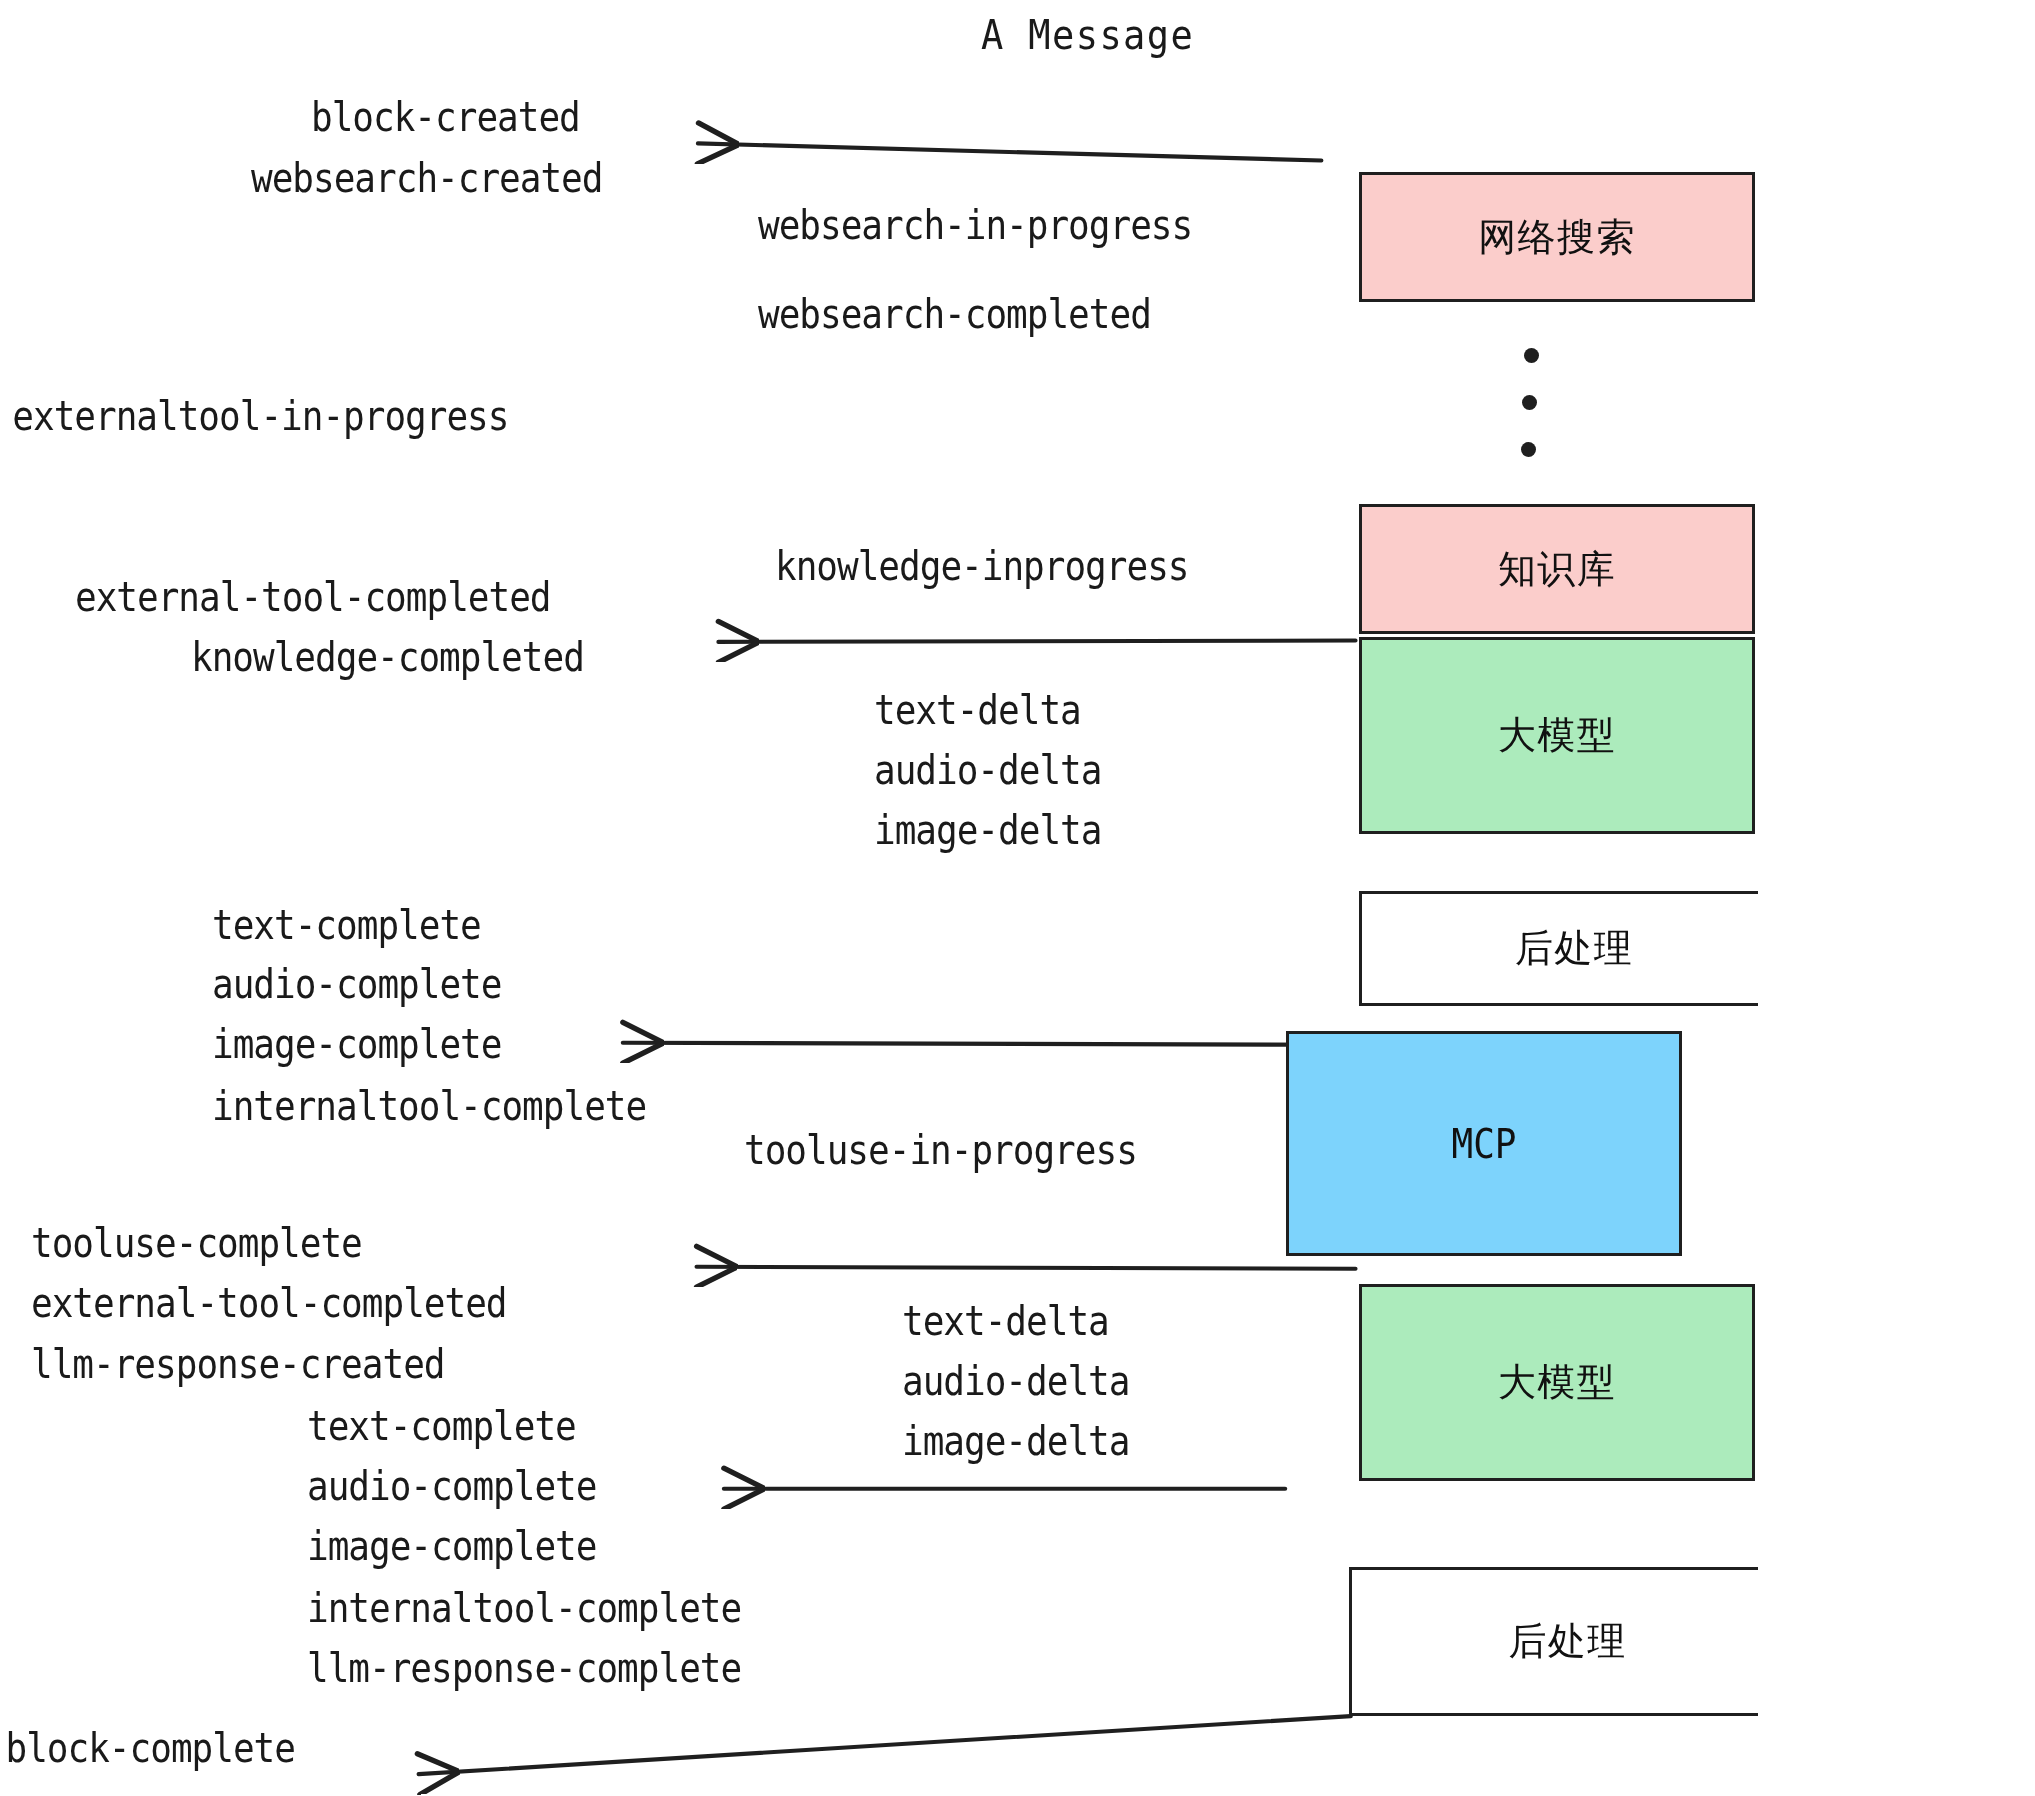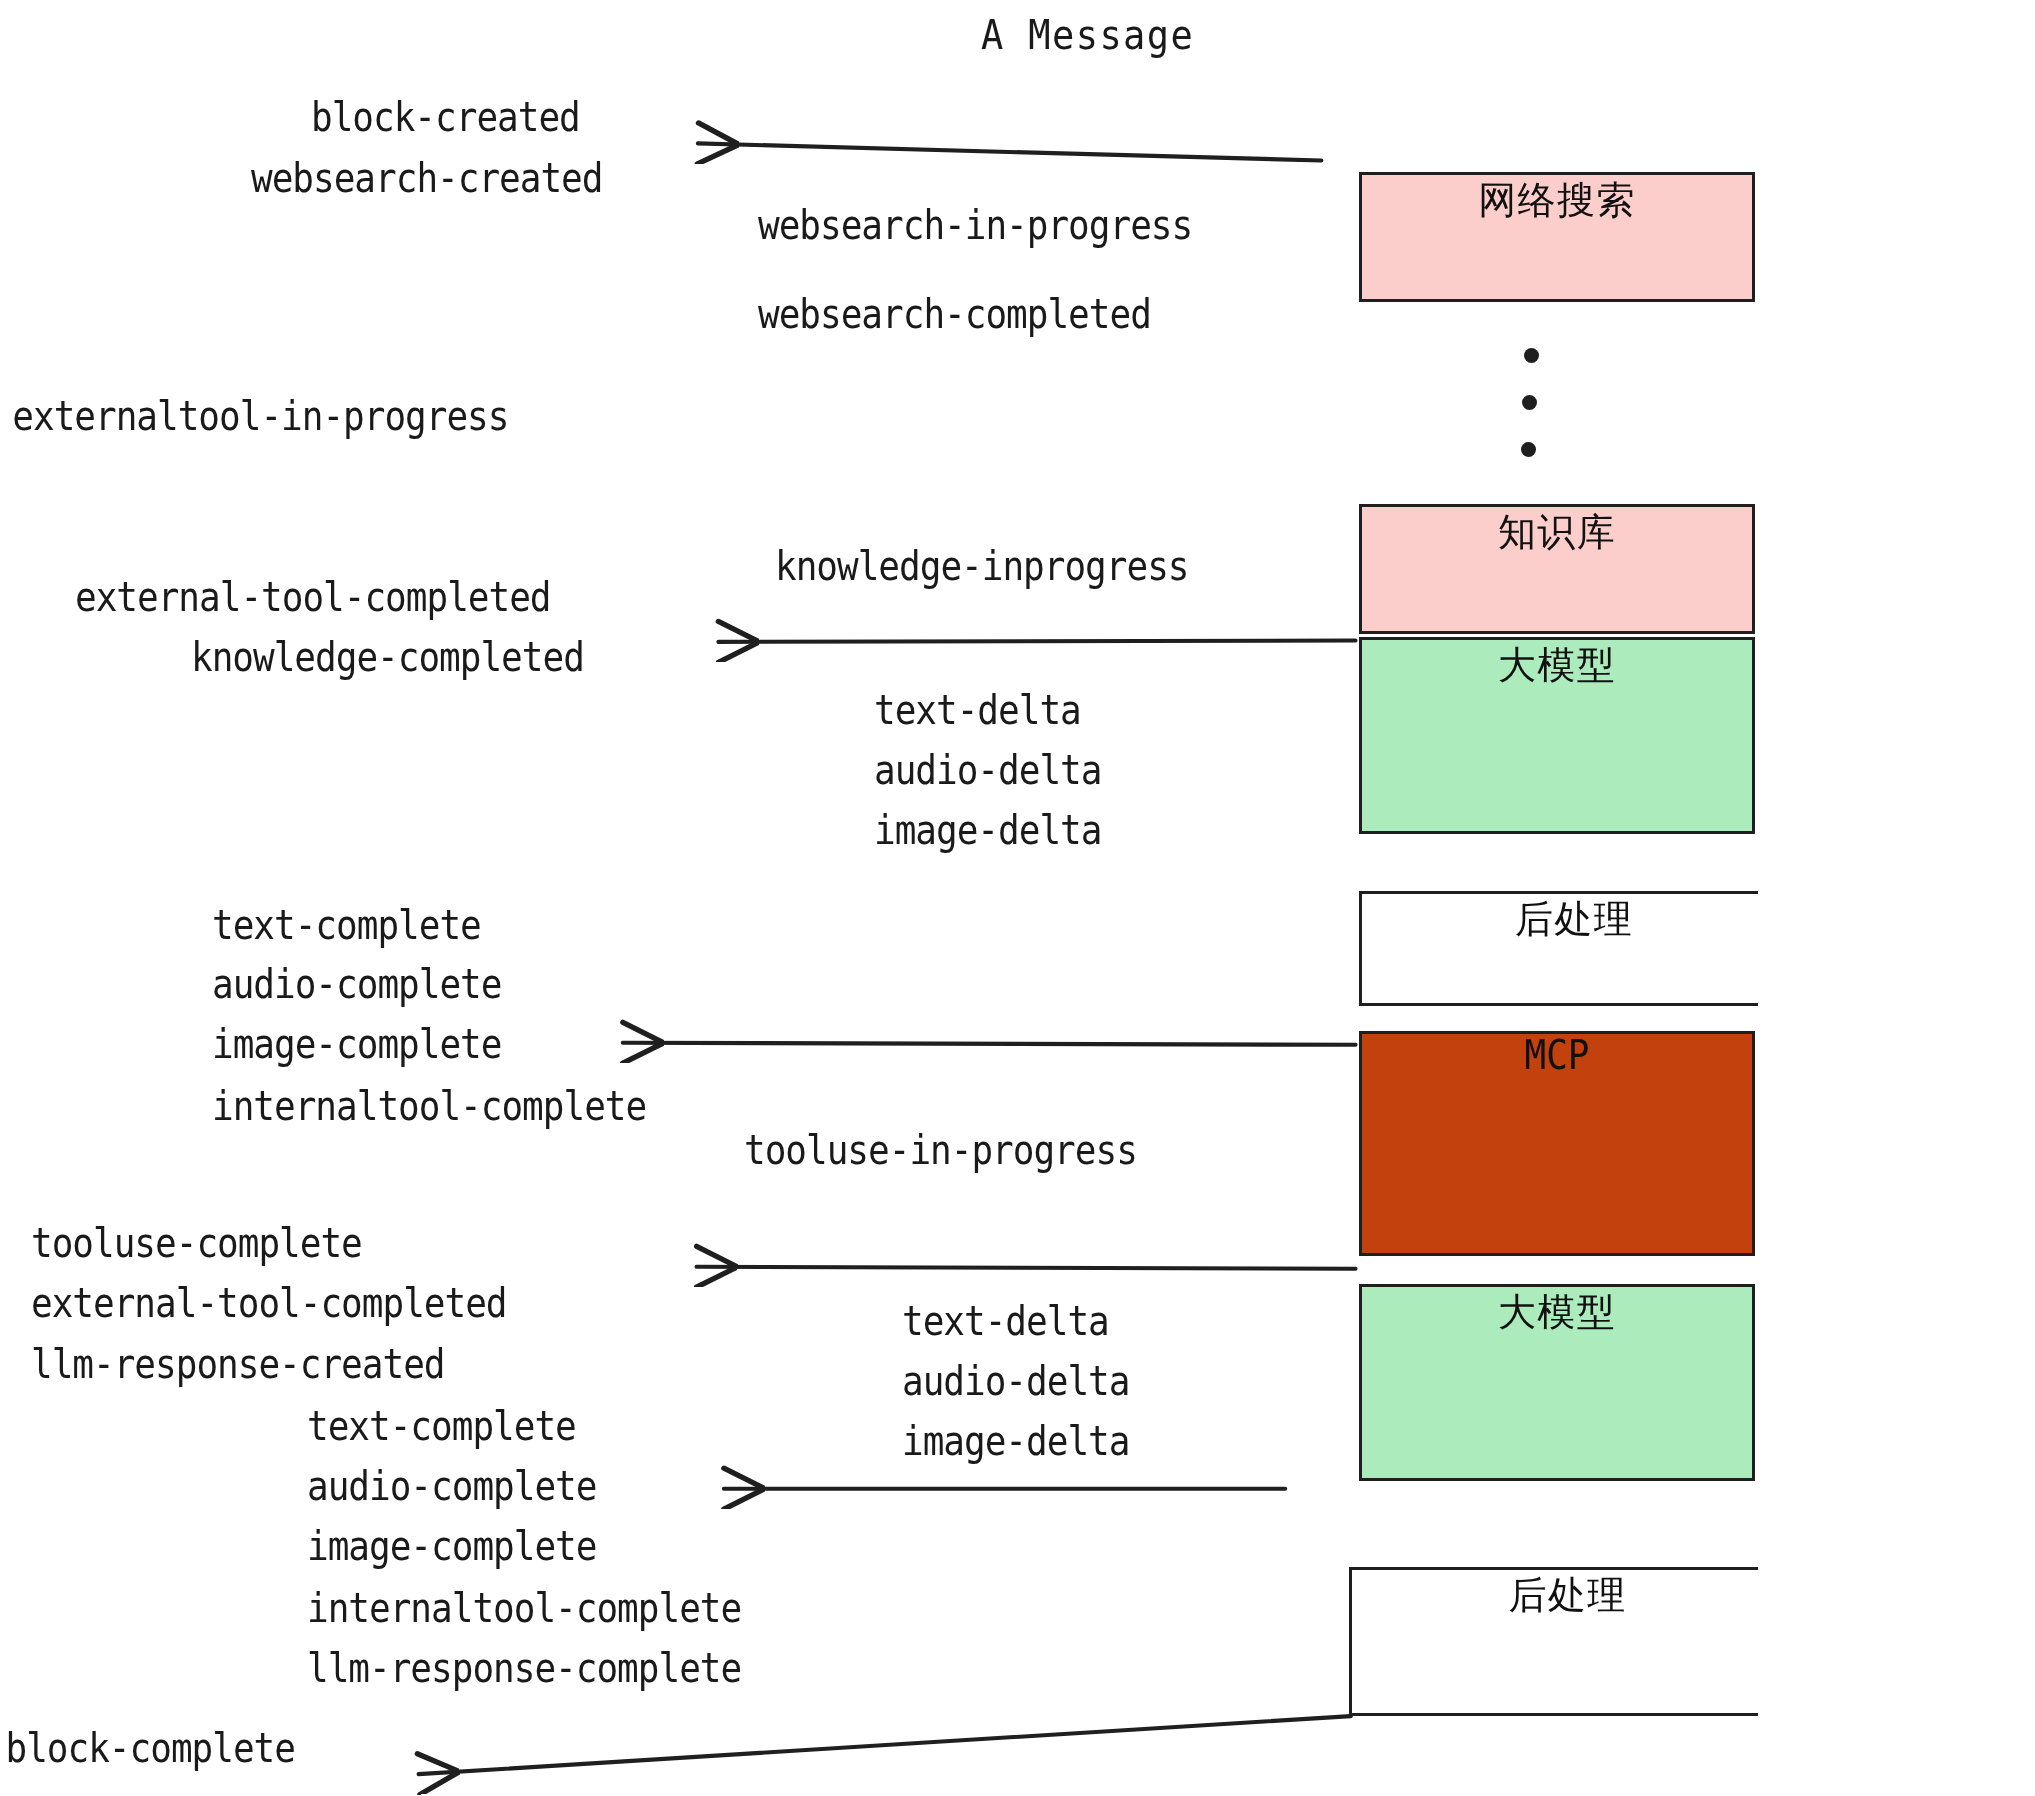--- a/index.html
+++ b/index.html
@@ -34,21 +34,21 @@
     font-size: 37px;
     letter-spacing: 1.4px;
     transform: scaleY(1.1);
     transform-origin: left top;
   }
   .box {
     position: absolute;
     box-sizing: border-box;
     border: 3.4px solid #1f1f1f;
     display: flex;
-    align-items: flex-start;
+    align-items: center;
     justify-content: center;
   }
   .box-label {
     font-family: "DejaVu Sans", "Liberation Sans", sans-serif;
     font-size: 38px;
     color: #111111;
     letter-spacing: 1.4px;
     white-space: pre;
   }
   .box-label.latin {
@@ -119,21 +119,21 @@
       </div>
       <div class="box" style="left: 1359px; top: 504px; width: 396px; height: 130px; background: rgb(251, 205, 203);">
         <span class="box-label">知识库</span>
       </div>
       <div class="box" style="left: 1359px; top: 637px; width: 396px; height: 197px; background: rgb(172, 235, 188);">
         <span class="box-label">大模型</span>
       </div>
       <div class="box" style="left: 1359px; top: 891px; width: 430px; height: 115px; background: rgb(255, 255, 255);">
         <span class="box-label">后处理</span>
       </div>
-      <div class="box" style="left: 1359px; top: 1031px; width: 396px; height: 225px; background: #c2410c;">
+      <div class="box" style="left: 1286px; top: 1031px; width: 396px; height: 225px; background: #7dd3fc;">
         <span class="box-label latin">MCP</span>
       </div>
       <div class="box" style="left: 1359px; top: 1284px; width: 396px; height: 197px; background: rgb(172, 235, 188);">
         <span class="box-label">大模型</span>
       </div>
       <div class="box" style="left: 1349px; top: 1567px; width: 437px; height: 149px; background: rgb(255, 255, 255);">
         <span class="box-label">后处理</span>
       </div>
     </div>
   <div id="dots-layer">

